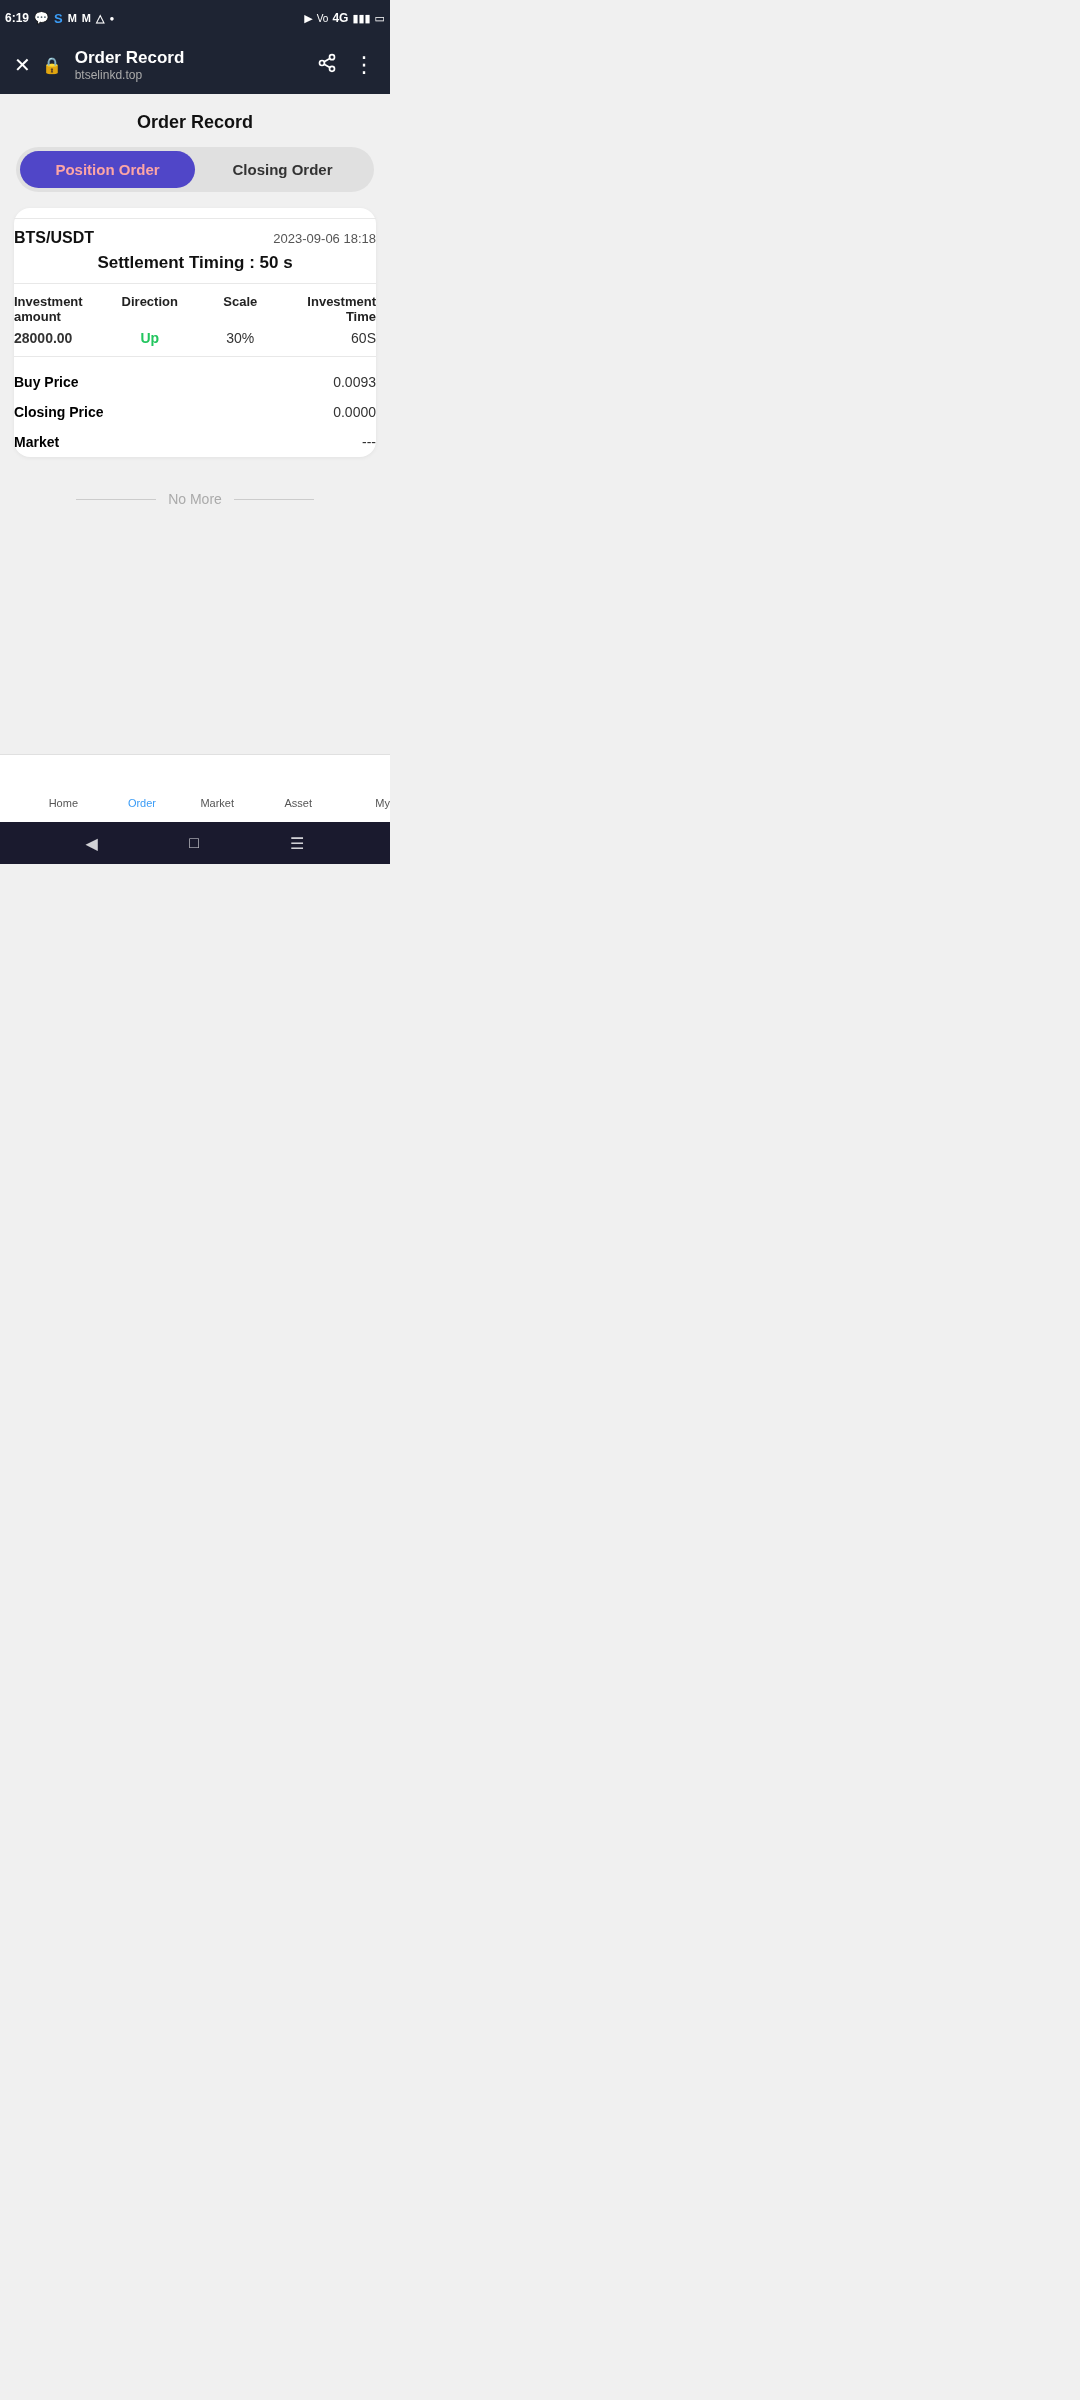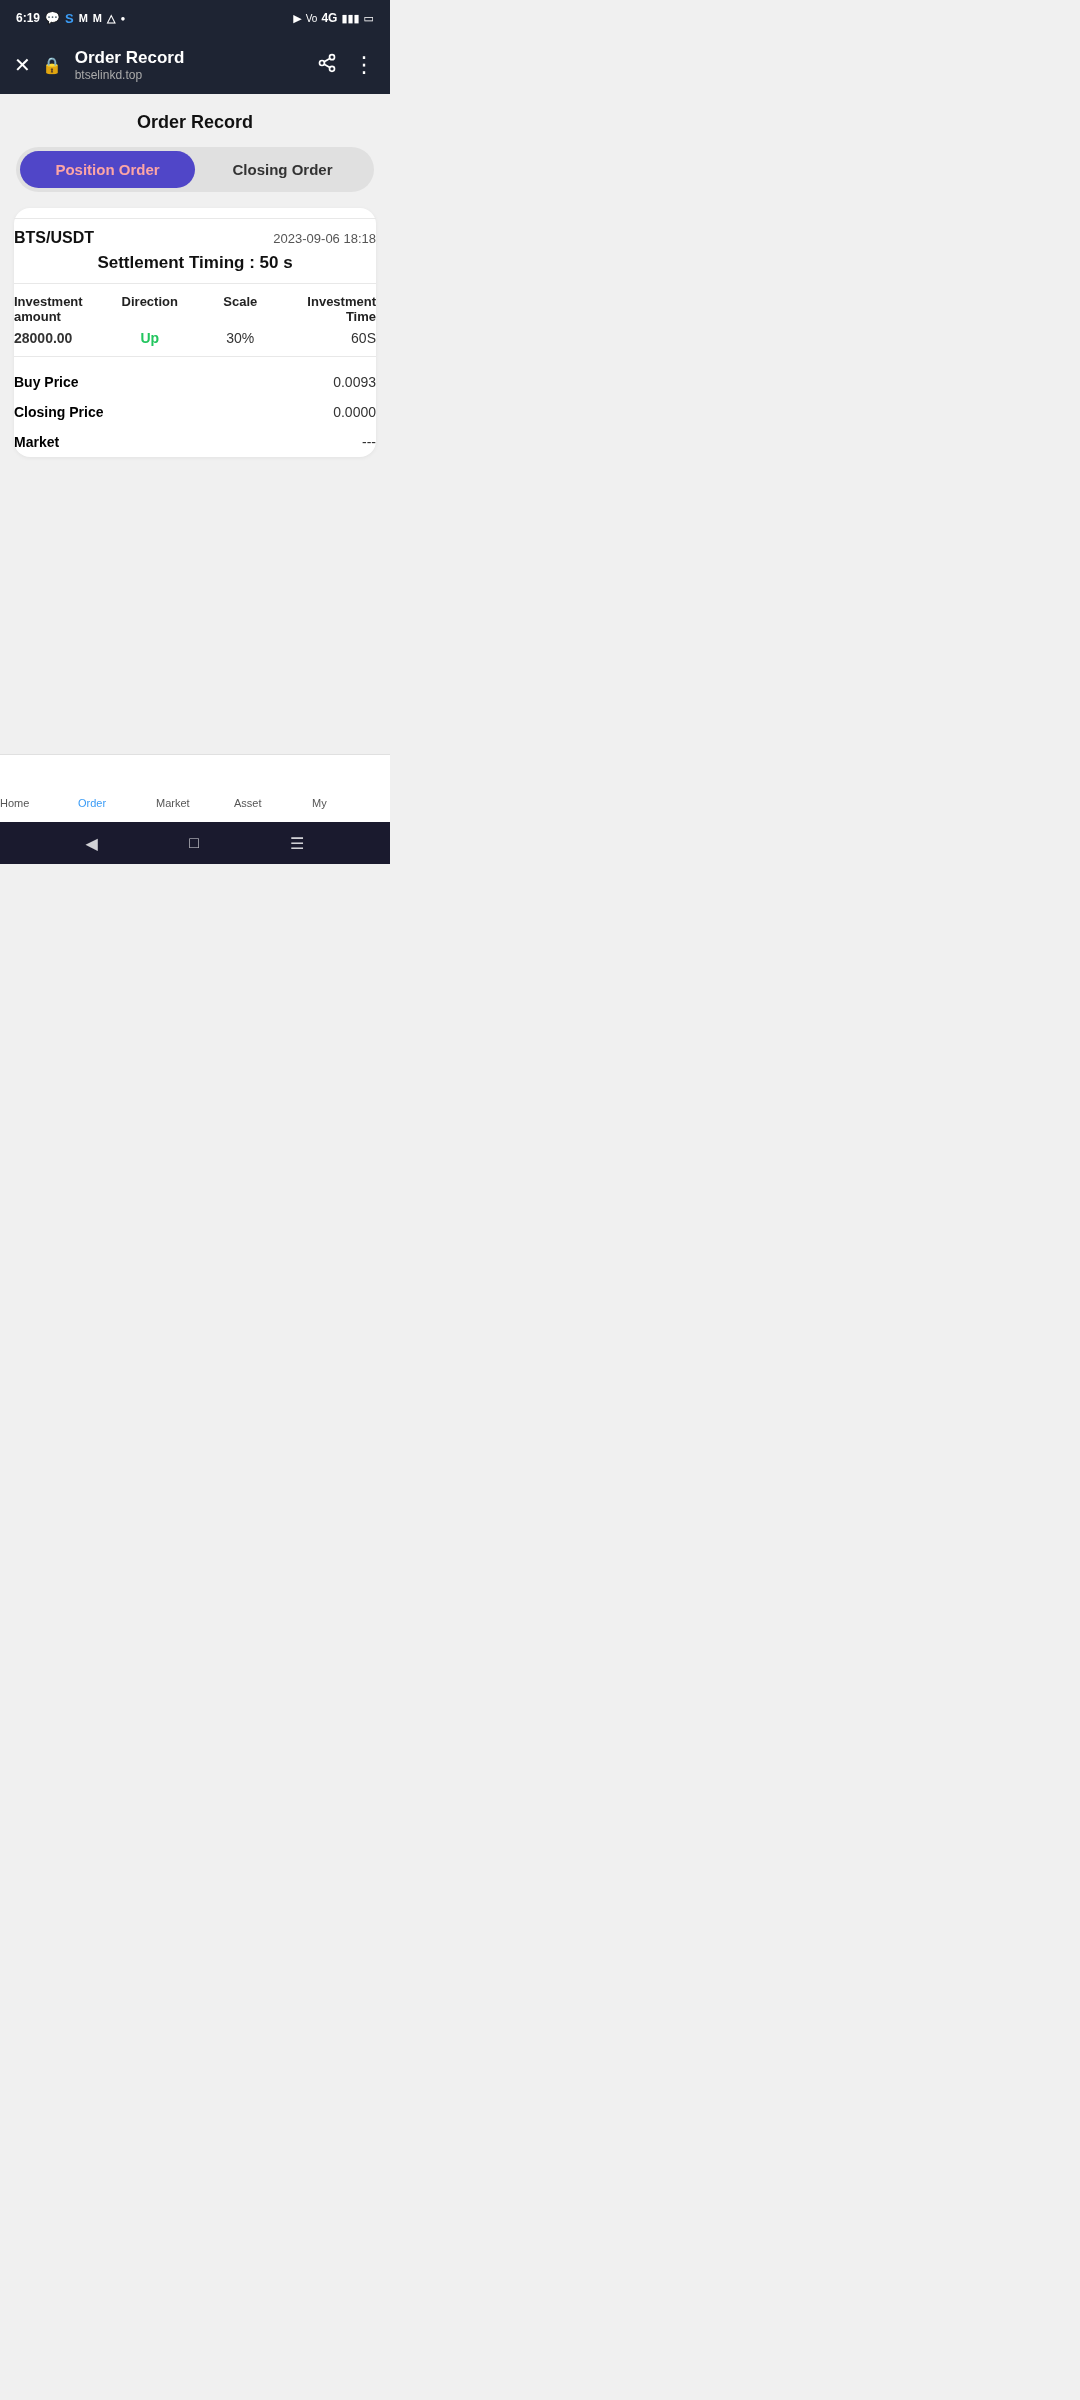--- a/index.html
+++ b/index.html
@@ -15,21 +15,21 @@
       overflow-x: hidden;
     }
 
     
     .status-bar {
       background: #1e2433;
       color: white;
       display: flex;
       justify-content: space-between;
       align-items: center;
-      padding: 8px 16px;
+      padding: 8px 5px;
       height: 36px;
       font-size: 12px;
     }
     .status-left { display: flex; align-items: center; gap: 5px; font-weight: 600; }
     .status-right { display: flex; align-items: center; gap: 4px; font-size: 11px; }
 
     
     .browser-bar {
       background: #1e2433;
       color: white;
@@ -234,21 +234,21 @@
       display: flex;
       justify-content: space-around;
       align-items: center;
       padding: 10px 0 8px;
       border-top: 1px solid #e0e0e0;
       height: 68px;
     }
     .nav-item {
       display: flex;
       flex-direction: column;
-      align-items: flex-start;
+      align-items: flex-end;
       gap: 3px;
       cursor: pointer;
       flex: 1;
     }
     .nav-icon {
       font-size: 24px;
       line-height: 1;
     }
     .nav-label {
       font-size: 11px;
@@ -356,20 +356,23 @@
     <div class="detail-row">
       <span class="detail-label">Closing Price</span>
       <span class="detail-value">0.0000</span>
     </div>
     <div class="detail-row">
       <span class="detail-label">Market</span>
       <span class="detail-value">---</span>
     </div>
   </div>
 
+  <div class="no-more">
+    <span>No More</span>
+  </div>
 
   <div class="spacer"></div>
 
   <div class="bottom-nav">
 
     <div class="nav-item">
       <span class="nav-icon">
         <svg viewBox="0 0 24 24" fill="#333" xmlns="http://www.w3.org/2000/svg">
           <path d="M10 20v-6h4v6h5v-8h3L12 3 2 12h3v8z"></path>
         </svg>

